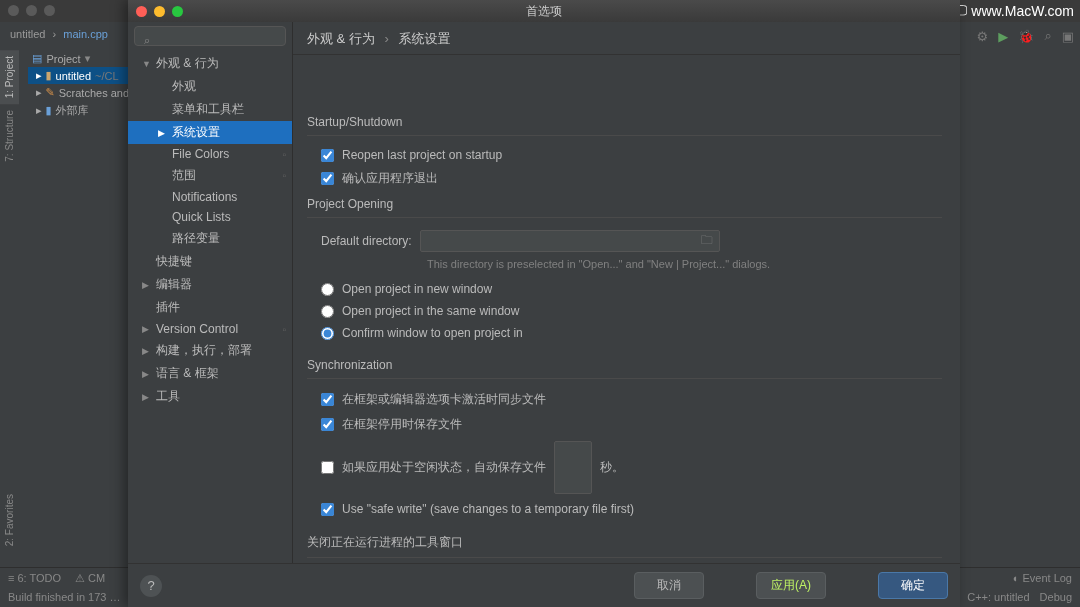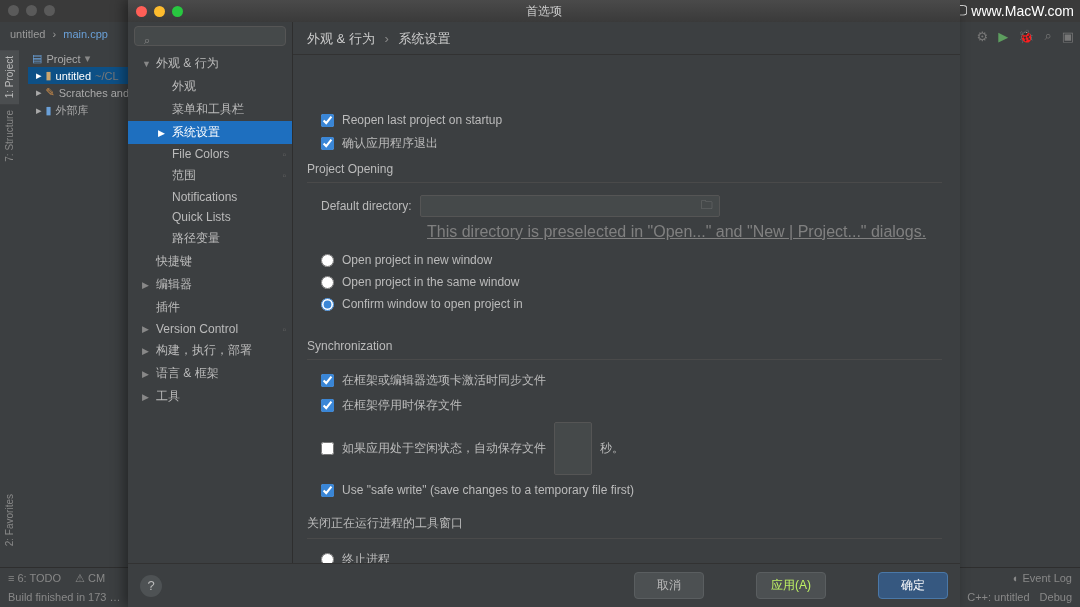--- a/index.html
+++ b/index.html
@@ -45,21 +45,21 @@
 .dlg-right { flex:1; display:flex; flex-direction:column;gap:44px; }
 .crumbs { padding:8px 14px 6px; border-bottom:1px solid #323232; color:#ccc; font-size:13px; }
 .crumbs .sep { color:#888; margin:0 6px; }
 .content { flex:1; overflow:auto; padding:10px 18px 10px 14px; }
 .section-title { color:#bbb; font-size:12px; margin:6px 0 8px; border-bottom:1px solid #4a4a4a; padding-bottom:6px; }
 .form-row { display:flex; align-items:center; gap:8px; padding:4px 0 4px 14px; color:#bbb; }
 input[type=checkbox] { accent-color:#3a86d6; width:13px; height:13px; }
 input[type=radio] { accent-color:#3a86d6; width:13px; height:13px; }
 .dirfield { flex:1; max-width:300px; background:#45494a; border:1px solid #555; height:22px; border-radius:2px; display:flex; align-items:center; justify-content:flex-end; padding:0 6px; }
 .dirfield .folder { color:#888; font-size:12px; }
-.hint { color:#808080; font-size:16px; padding:2px 0 8px 120px;text-decoration:underline; }
+.hint { color:#808080; font-size:11px; padding:2px 0 8px 120px; }
 .numf { width:36px; background:#45494a; border:1px solid #555; color:#bbb; text-align:center; padding:18px; border-radius:2px; }
 .dlg-footer { height:44px; border-top:1px solid #323232; display:flex; align-items:center; padding:0 12px; gap:8px; }
 .help { width:22px; height:22px; border-radius:11px; background:#4e5254; color:#bbb; display:flex; align-items:center; justify-content:center; font-size:13px; }
 .spacer { flex:1; }
 .btn { min-width:70px; padding:4px 14px; background:#4c5052; border:1px solid #5a5e60; border-radius:4px; color:#bbb; font-size:12px; text-align:center;margin-left:44px; }
 .btn.primary { background:#365880; border-color:#4a78a8; color:#fff; }
 .btn.disabled { color:#bef264; }
 
 
 .ide-status { position:absolute; left:0; right:0; bottom:0; height:40px; background:#3c3f41; border-top:1px solid #2e2e2e; color:#888; font-size:11px; }
@@ -229,20 +229,21 @@
       </div>
     </div>
 
     <div class="dlg-right">
       <div class="crumbs">
         <span>外观 &amp; 行为</span>
         <span class="sep">›</span>
         <span>系统设置</span>
       </div>
       <div class="content">
+        <div class="section-title">Startup/Shutdown</div>
         <div class="form-row">
             <input type="checkbox" checked="" style="">
             <span>Reopen last project on startup</span>
           </div>
         <div class="form-row">
             <input type="checkbox" checked="" style="">
             <span>确认应用程序退出</span>
           </div>
 
         <div class="section-title" style="">Project Opening</div>
@@ -259,21 +260,21 @@
           </div>
         <div class="form-row">
             <input type="radio" name="po" style="">
             <span>Open project in the same window</span>
           </div>
         <div class="form-row">
             <input type="radio" name="po" checked="" style="">
             <span>Confirm window to open project in</span>
           </div>
 
-        <div class="section-title" style="margin-top:24px">Synchronization</div>
+        <div class="section-title" style="margin-top:14px">Synchronization</div>
         <div class="form-row">
             <input type="checkbox" checked="" style="">
             <span>在框架或编辑器选项卡激活时同步文件</span>
           </div>
         <div class="form-row">
             <input type="checkbox" checked="" style="">
             <span>在框架停用时保存文件</span>
           </div>
         <div class="form-row">
           <input type="checkbox" style="">

